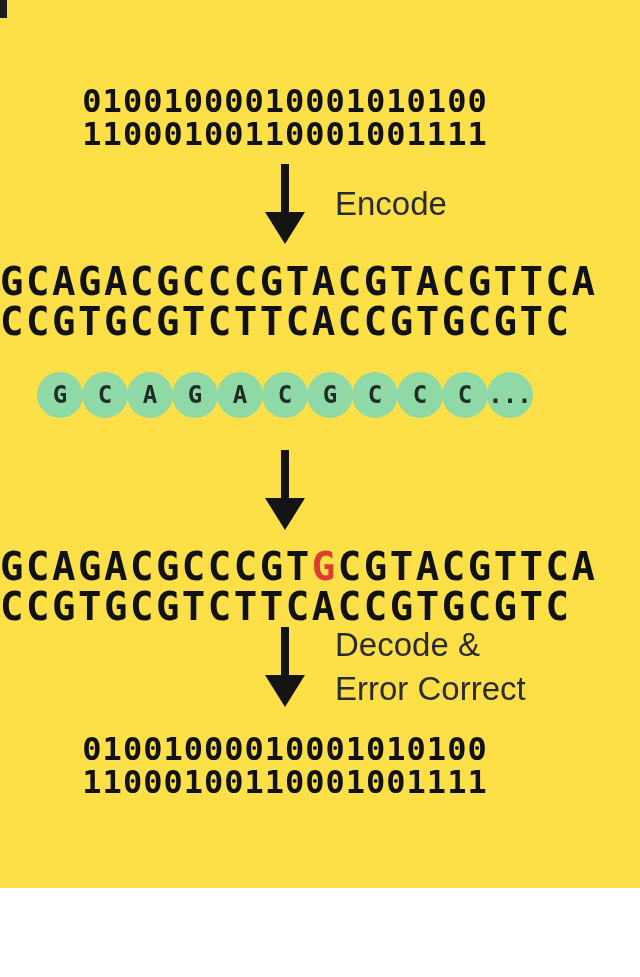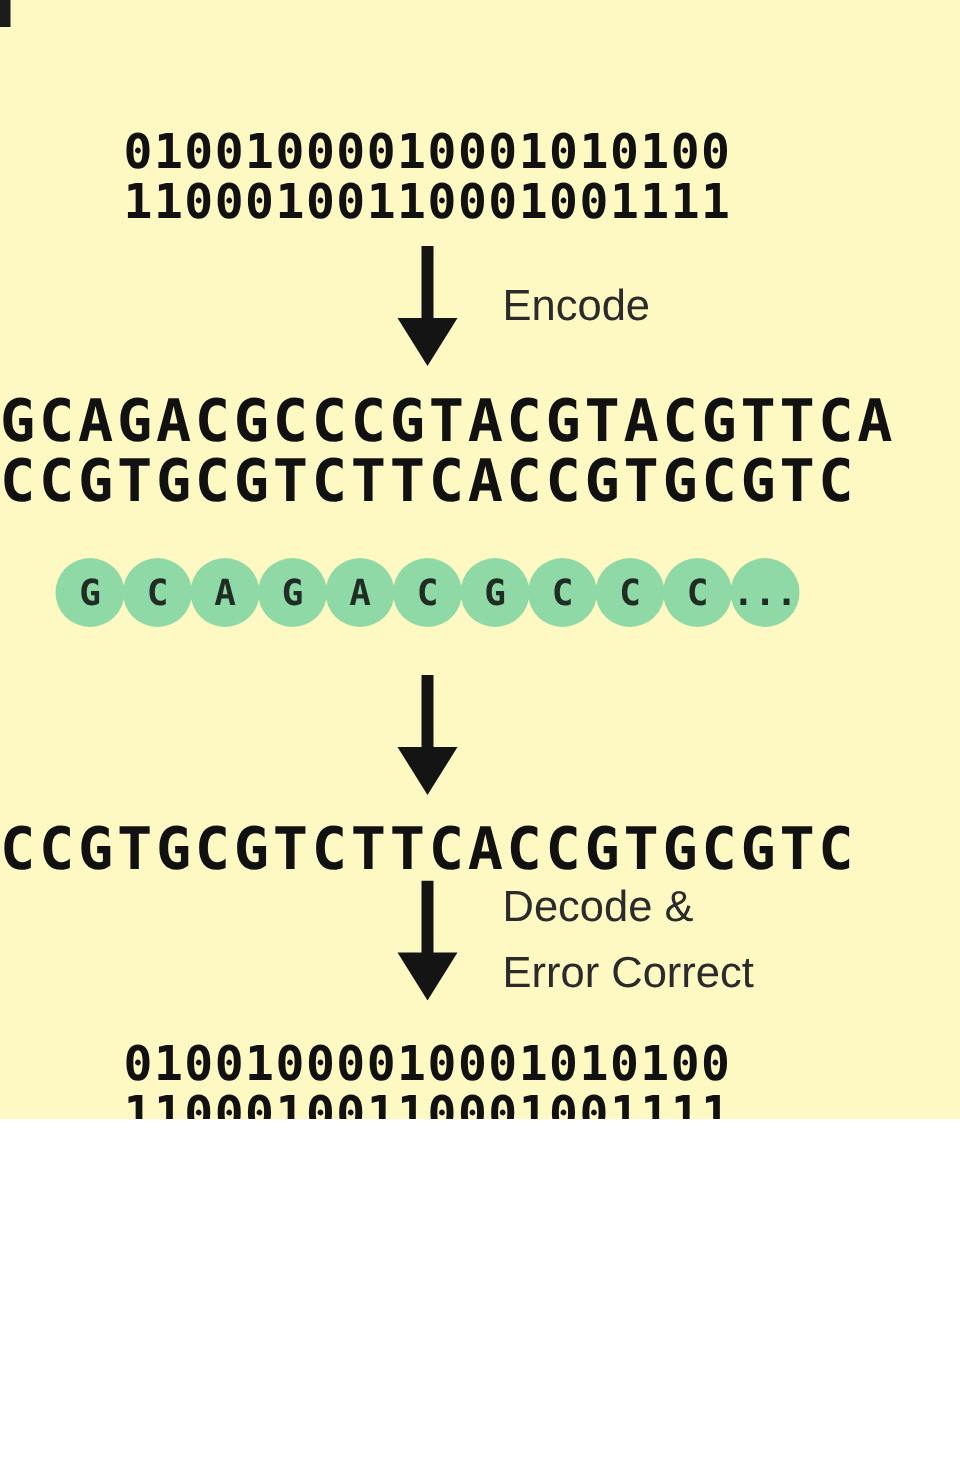--- a/index.html
+++ b/index.html
@@ -7,22 +7,22 @@
   :root {
     --circle-color: #8fd9a6;
     --error-color: #e03b30;
     --arrow-color: #141414;
     --seq-color: #111111;
     --label-color: #2b2b2b;
   }
   .canvas {
     position: relative;
     width: 640px;
-    height: 746px;
-    background: #fef9c3;
+    height: 888px;
+    background: #fde047;
     overflow: hidden;
     font-family: "Liberation Sans", sans-serif;
   }
   .corner-artifact {
     position: absolute;
     left: 0; top: 0;
     width: 7px; height: 18px;
     background: #1c1c1c;
   }
   .column {
@@ -67,21 +67,21 @@
     width: 44px;
     height: 80px;
     color: var(--arrow-color);
   }
   .arrow svg { display: block; width: 44px; height: 80px; }
   .step-label {
     position: absolute;
     left: calc(50% + 50px);
     top: 50%;
     transform: translateY(-50%);
-    font-size: 29px;
+    font-size: 33px;
     line-height: 44px;
     color: var(--label-color);
     white-space: pre-line;
   }
   .bases {
     margin-top: 30px;
     display: flex;
     justify-content: center;
     align-items: center;
   }
@@ -148,20 +148,21 @@
     <div class="step read">
       <span class="arrow">
         <svg viewBox="0 0 44 80" xmlns="http://www.w3.org/2000/svg" aria-hidden="true">
           <rect x="18" y="0" width="8" height="52" fill="currentColor"></rect>
           <polygon points="2,48 42,48 22,80" fill="currentColor"></polygon>
         </svg>
       </span>
     </div>
 
     <div class="dna read-block">
+      <div class="seq-line"><span>GCAGACGCCCGT</span><span class="error-base">G</span><span>CGTACGTTCA</span></div>
       <div class="seq-line">CCGTGCGTCTTCACCGTGCGTC</div>
     </div>
 
     <div class="step decode">
       <span class="arrow">
         <svg viewBox="0 0 44 80" xmlns="http://www.w3.org/2000/svg" aria-hidden="true">
           <rect x="18" y="0" width="8" height="52" fill="currentColor"></rect>
           <polygon points="2,48 42,48 22,80" fill="currentColor"></polygon>
         </svg>
       </span>

